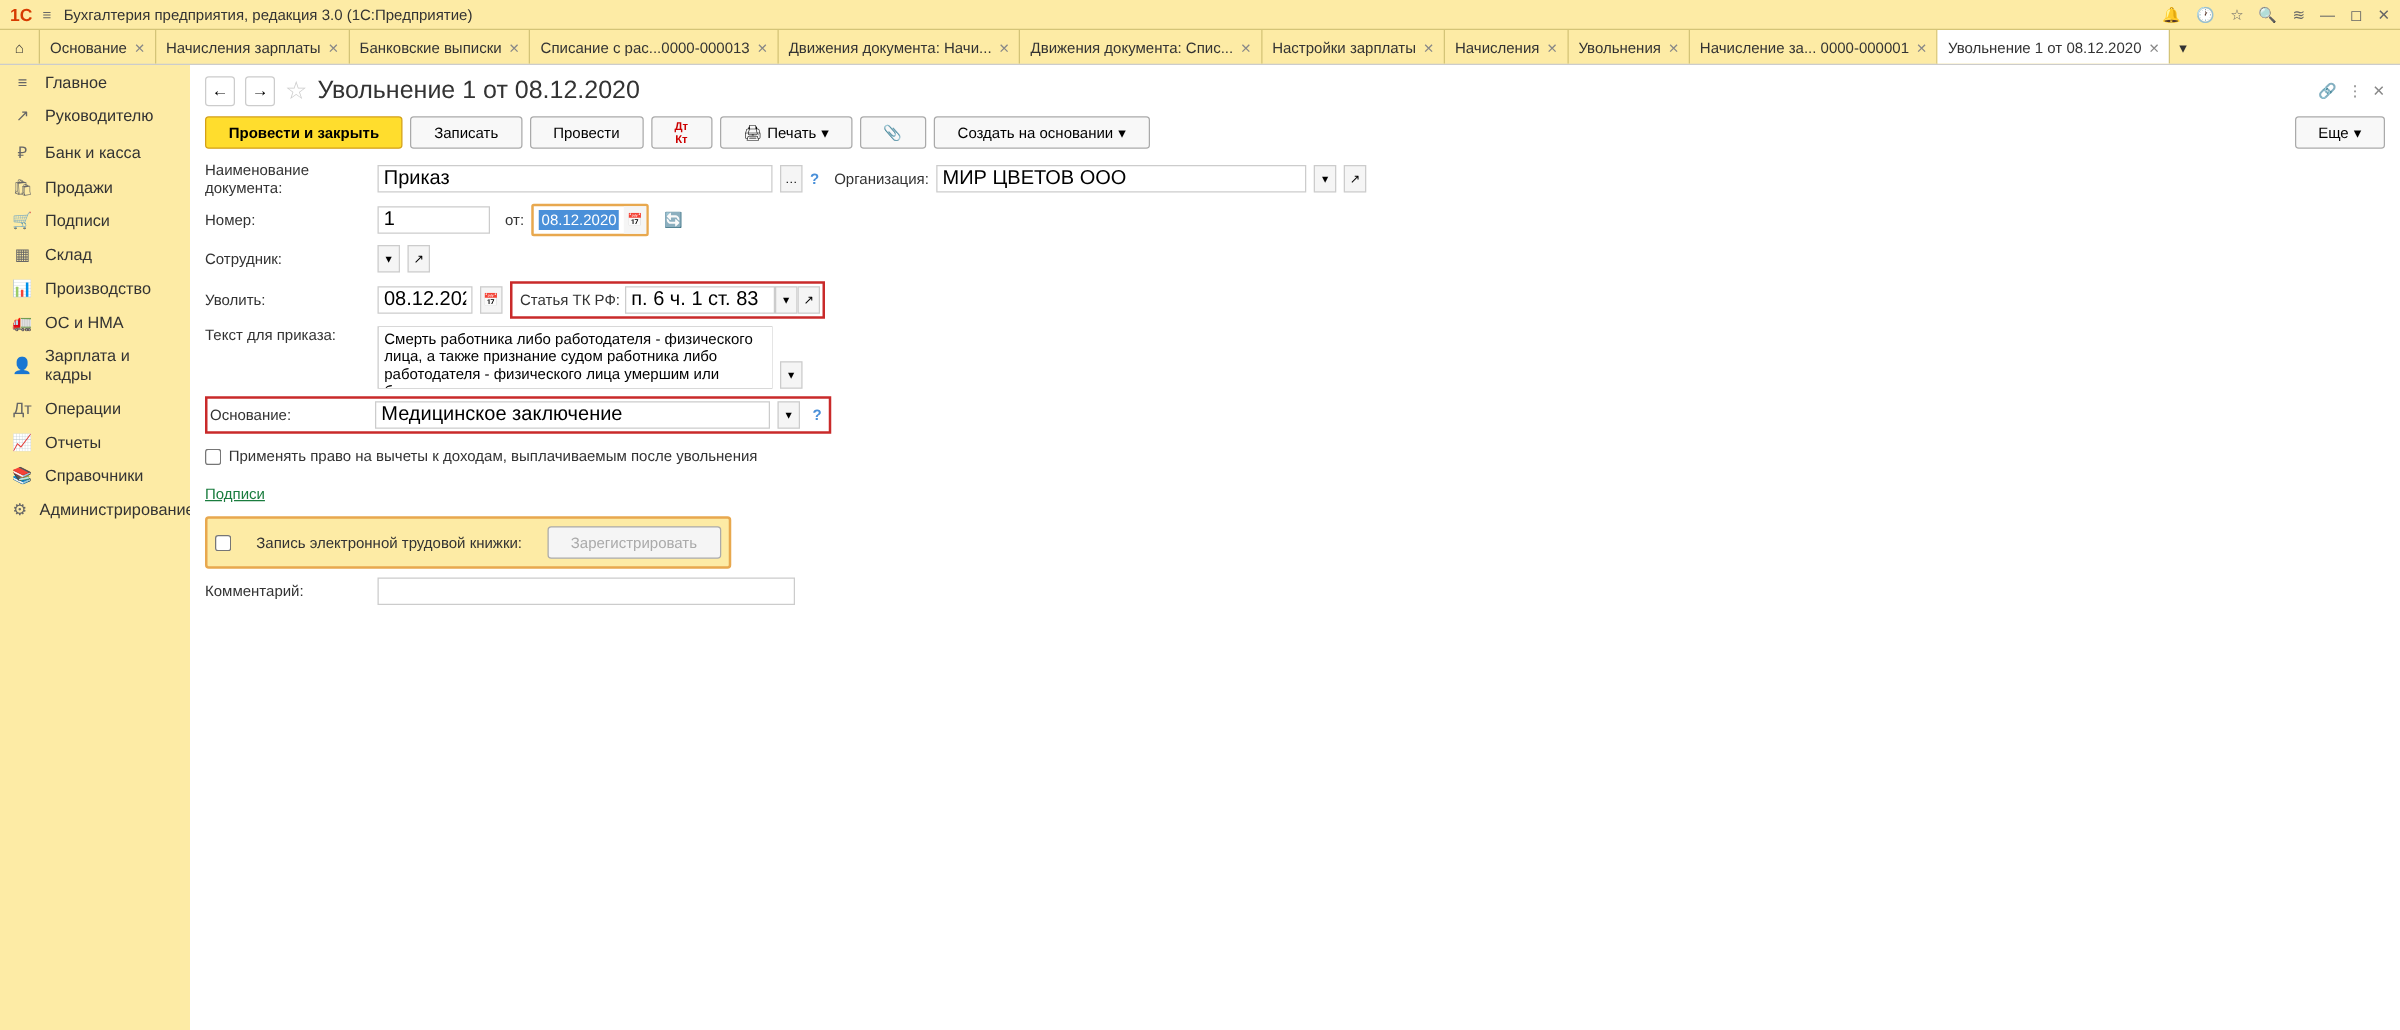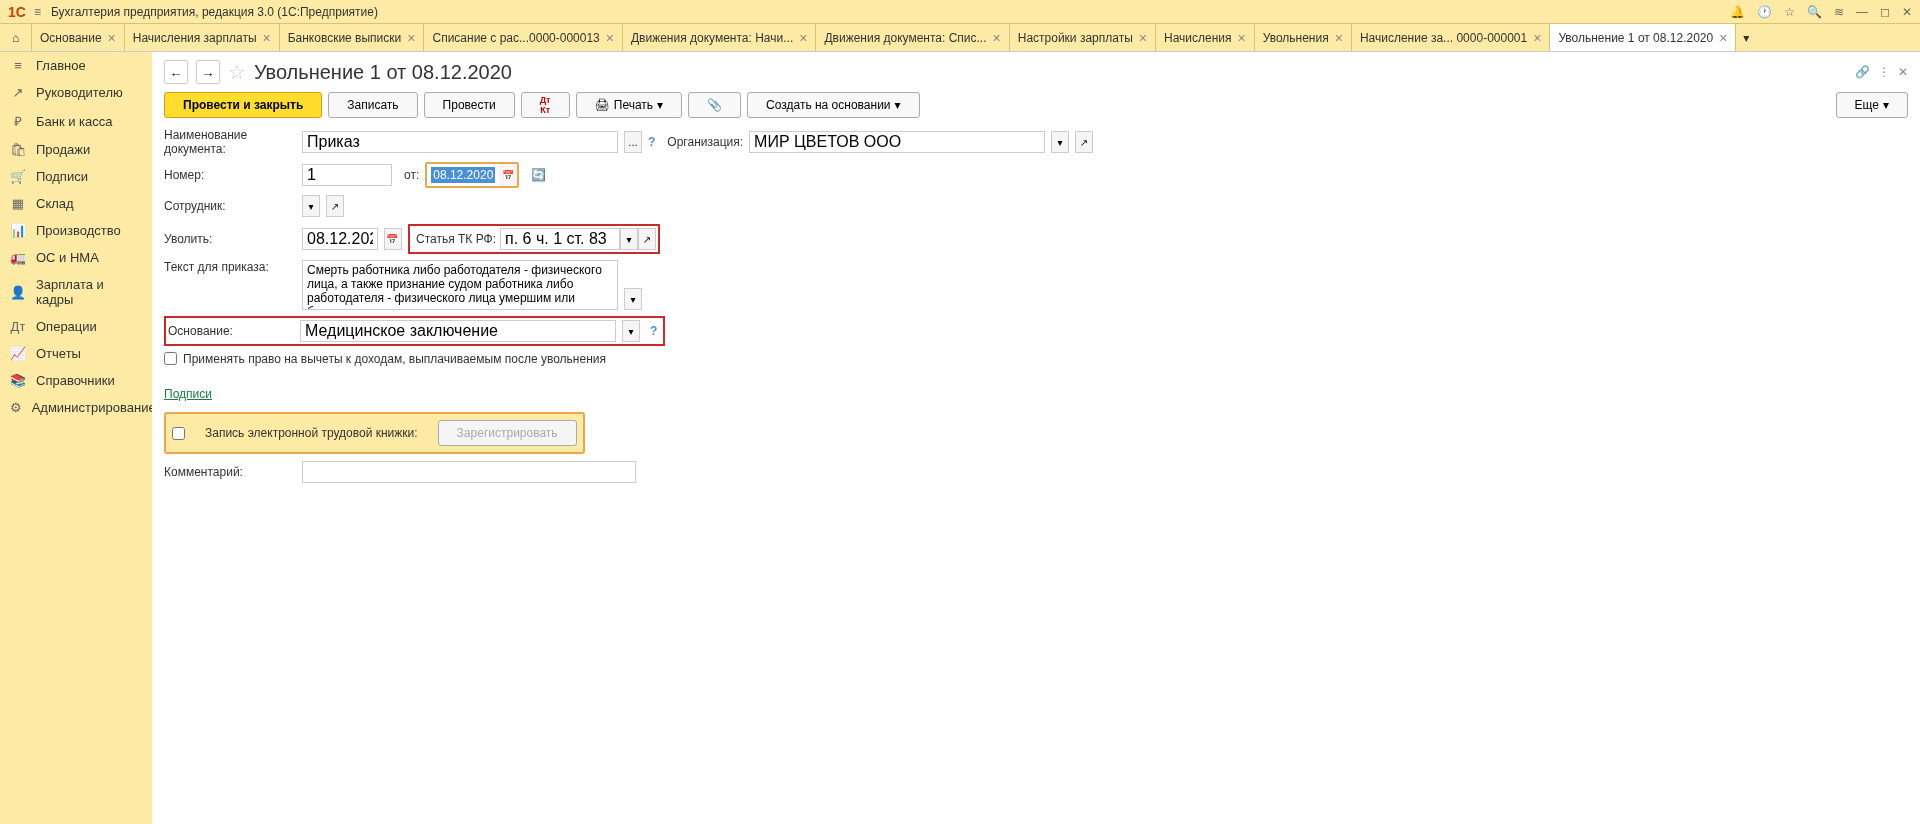--- a/index.html
+++ b/index.html
@@ -42,21 +42,21 @@
 .input-article { width: 120px; }
 .input-basis { width: 316px; }
 .input-comment { width: 334px; }
 .textarea { width: 316px; height: 50px; border: 1px solid #ccc; padding: 2px 4px; font-size: 12px; resize: none; font-family: inherit; }
 .small-btn { width: 18px; height: 22px; border: 1px solid #ccc; background: #f5f5f5; cursor: pointer; display: flex; align-items: center; justify-content: center; font-size: 10px; }
 .highlight-orange { border: 2px solid #e8a84e !important; border-radius: 2px; }
 .highlight-red { border: 2px solid #c92a2a; padding: 2px; display: inline-flex; align-items: center; }
 .highlight-red-row { border: 2px solid #c92a2a; }
 .date-selected { background: #4a90d9; color: #fff; padding: 1px 2px; }
 .link { color: #1a7c3e; text-decoration: underline; cursor: pointer; }
-.checkbox-row { display: flex; align-items: flex-start; gap: 6px; }
+.checkbox-row { display: flex; align-items: center; gap: 6px; }
 .register-row { background: #fdeba5; padding: 6px; display: inline-flex; align-items: center; gap: 20px; border-radius: 3px; }
 .btn-disabled { color: #aaa; background: #f5f5f5; }
 .help-icon { color: #4a90d9; cursor: pointer; font-weight: bold; }
 </style>
 </head>
 <body>
 
 <div class="app-header">
   <span class="app-logo">1С</span>
   <span class="hamburger">≡</span>

